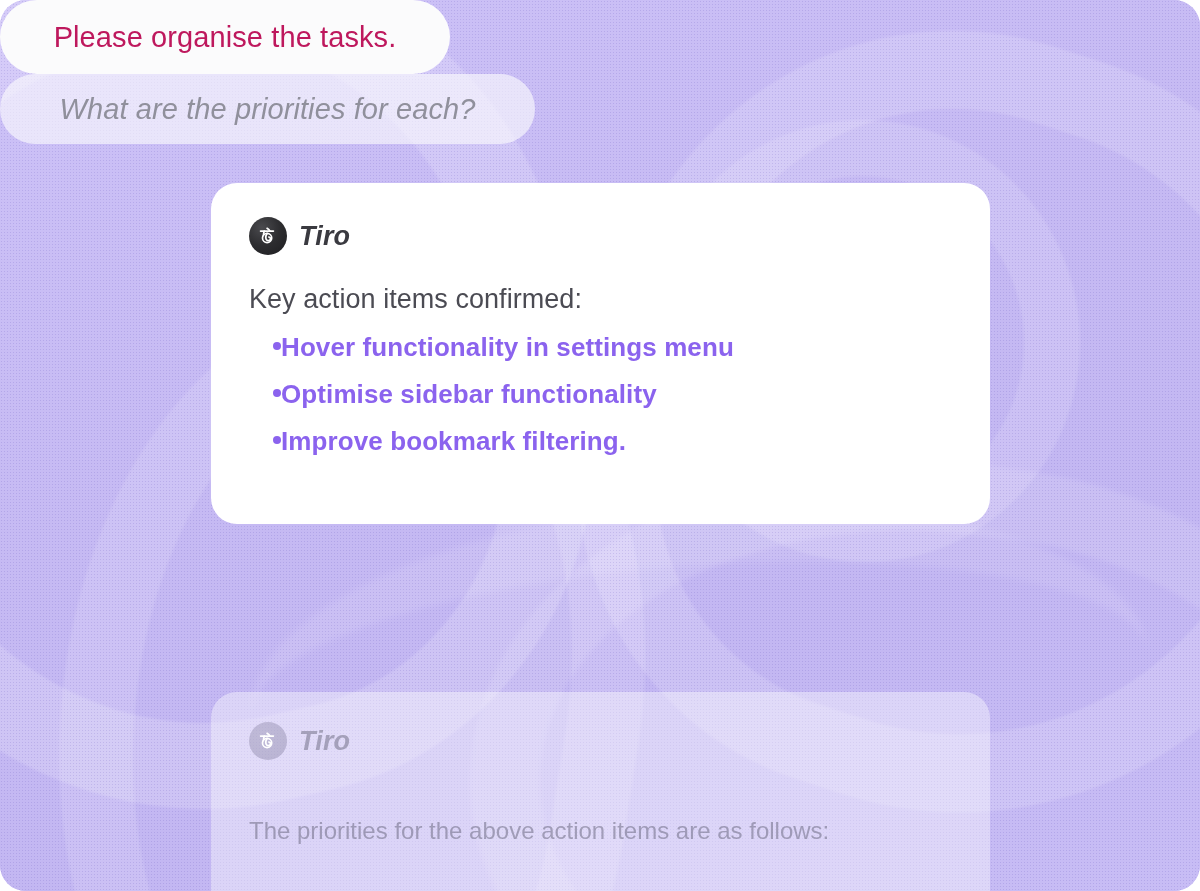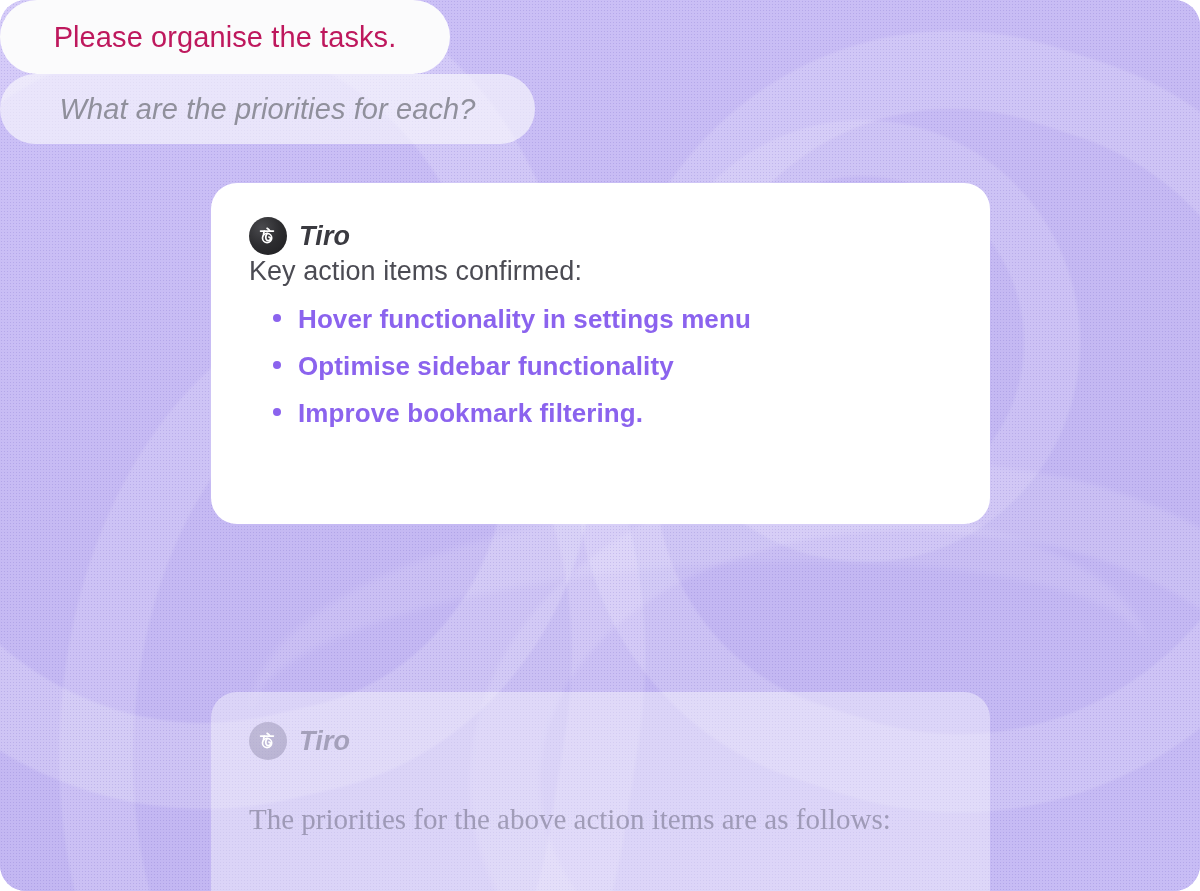--- a/index.html
+++ b/index.html
@@ -204,36 +204,36 @@
   }
 
   .card-faded .avatar {
     background: radial-gradient(circle at 34% 28%, rgba(150,145,175,0.45) 0%, rgba(138,133,165,0.42) 48%, rgba(126,121,155,0.40) 100%);
   }
   .card-faded .brand-name {
     color: rgba(106,104,126,0.50);
   }
 
   .card-body {
+    margin-top: 28px;
   }
   .intro-line {
     font-size: 27px;
     color: #4b4b53;
     letter-spacing: 0.05px;
     line-height: 1.2;
   }
   .bullets {
     list-style: none;
     margin: 18px 0 0 0;
     padding: 0;
   }
   .bullets li {
     display: flex;
     align-items: baseline;
-    gap: 17px;
     margin-bottom: 17px;
     padding-left: 24px;
   }
   .bullets li:last-child { margin-bottom: 0; }
   .dot {
     width: 8px;
     height: 8px;
     border-radius: 50%;
     background: #8b63ee;
     flex: none;
@@ -241,26 +241,25 @@
   }
   .bullet-text {
     font-size: 26px;
     font-weight: bold;
     color: #8b63ee;
     letter-spacing: 0.1px;
     line-height: 1.15;
   }
 
   .faded-body {
-    margin-top: 36px;
-    font-size: 29px;
+    margin-top: 52px;
+    font-size: 24px;
     color: rgba(104,102,124,0.52);
     line-height: 1.62;
     max-width: 660px;
-    font-family: Liberation Serif, serif;
   }
 </style>
 </head>
 <body>
 
 <div id="stage">
 
   <div class="bg-base"></div>
   <div class="swirl swirl-a"></div>
   <div class="swirl swirl-b"></div>

